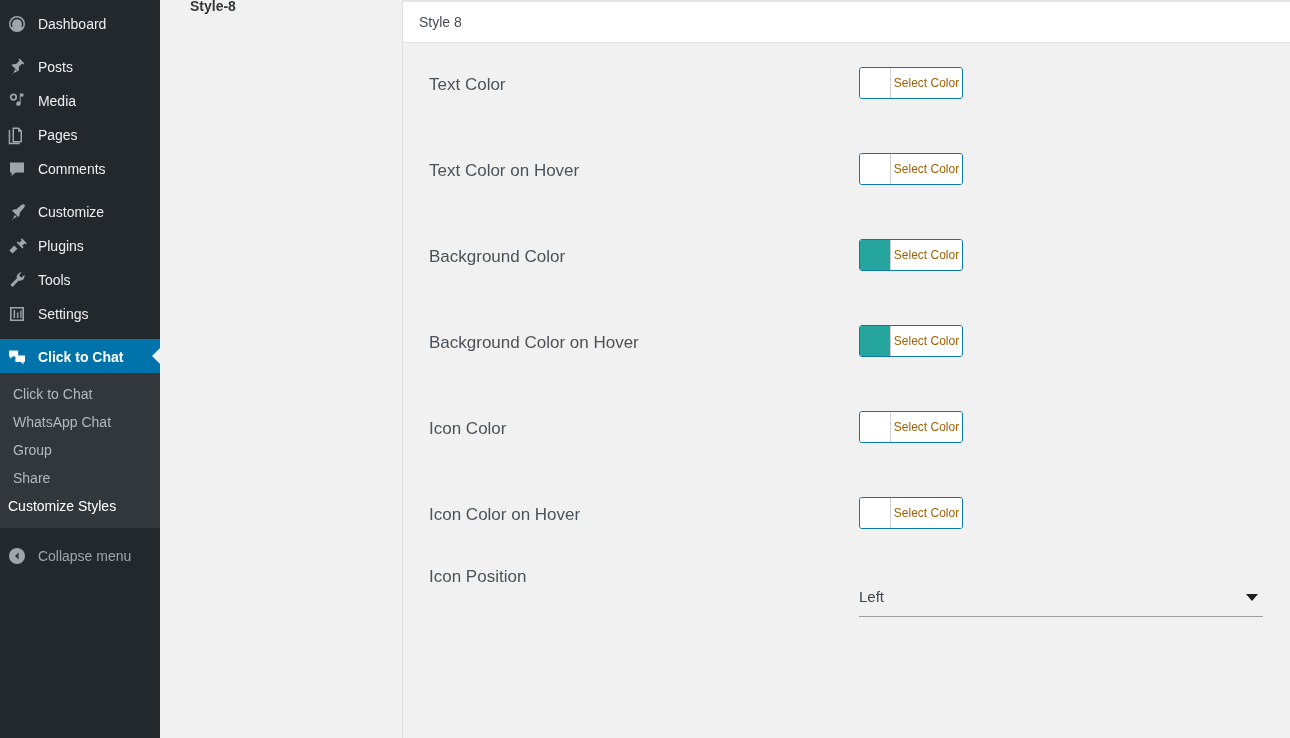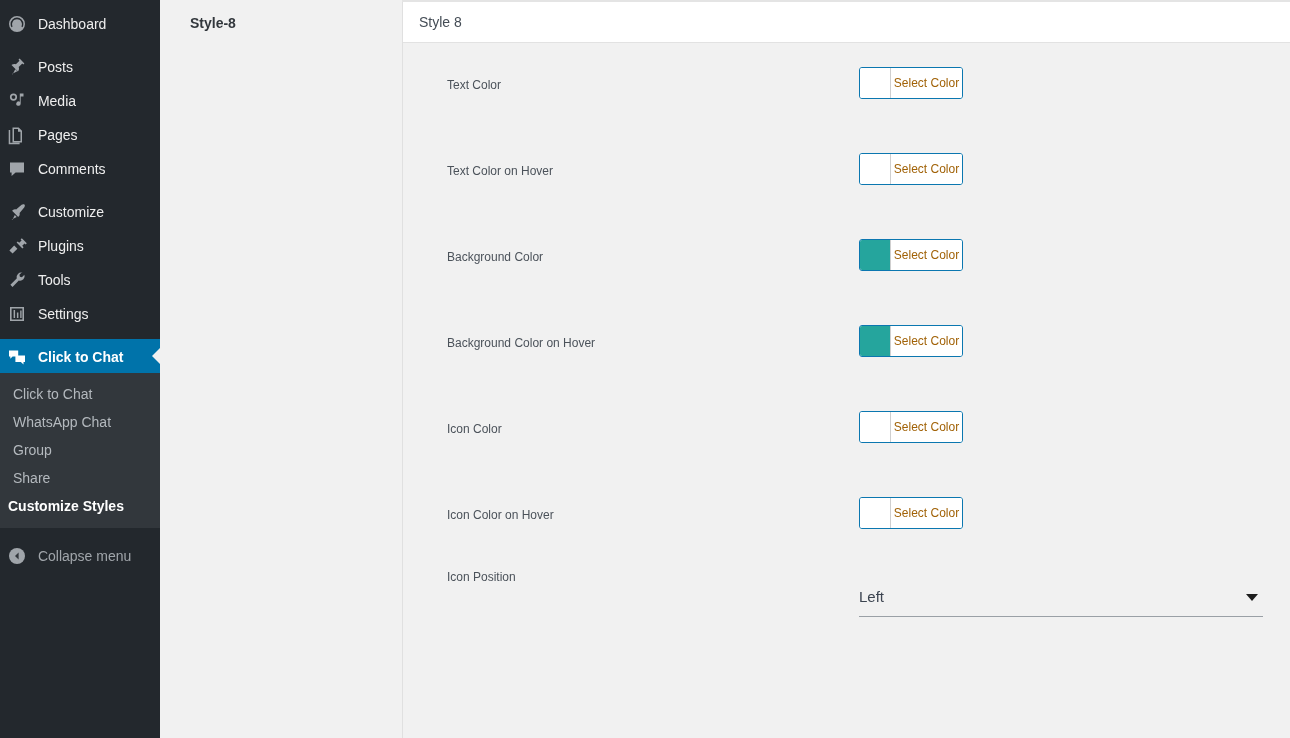--- a/index.html
+++ b/index.html
@@ -83,21 +83,21 @@
   .submenu-item {
     display: block;
     padding: 5px 0 5px 13px;
     font-size: 14px;
     line-height: 18px;
     color: #b4b9be;
     white-space: nowrap;
   }
   .submenu-item.current {
     color: #ffffff;
-    font-weight: 700;
+    font-weight: 400;
     padding-left: 8px;
   }
 
   .collapse-menu {
     display: block;
     position: relative;
     margin-top: 10px;
     height: 34px;
     line-height: 34px;
     color: #a0a5aa;
@@ -114,21 +114,21 @@
   .collapse-menu .cm-label {
     display: inline-block;
     vertical-align: middle;
     line-height: 34px;
   }
 
   
   .mid-col {
     position: absolute;
     left: 160px;
-    top: 17px;
+    top: 0;
     width: 242px;
     height: 541px;
     background: #f1f1f1;
   }
   .style-tab {
     position: absolute;
     left: 30px;
     top: -4px;
     font-size: 14px;
     font-weight: 700;
@@ -167,23 +167,23 @@
     height: 679px;
     background: #f1f1f1;
   }
 
   .field-row {
     position: relative;
     height: 86px;
   }
   .field-label {
     position: absolute;
-    left: 44px;
+    left: 26px;
     top: 33px;
-    font-size: 12px;
+    font-size: 17px;
     color: #4b525a;
     line-height: 18px;
   }
   .field-control {
     position: absolute;
     left: 456px;
     top: 24px;
   }
 
   

